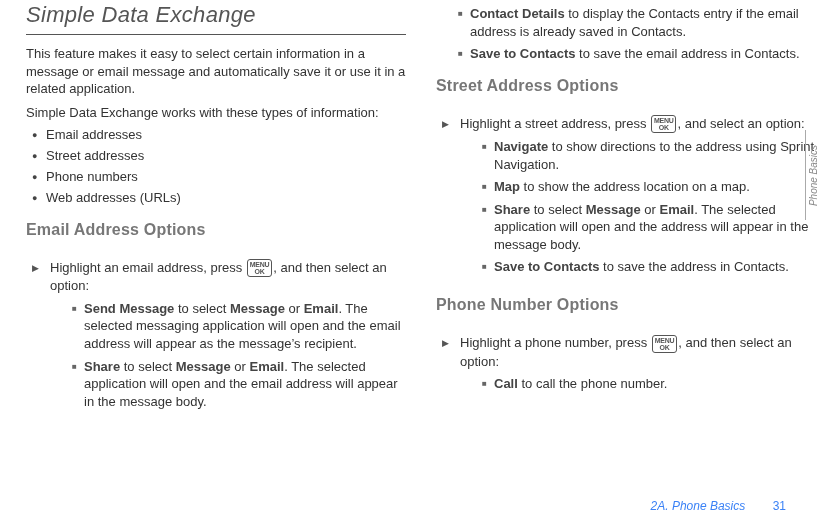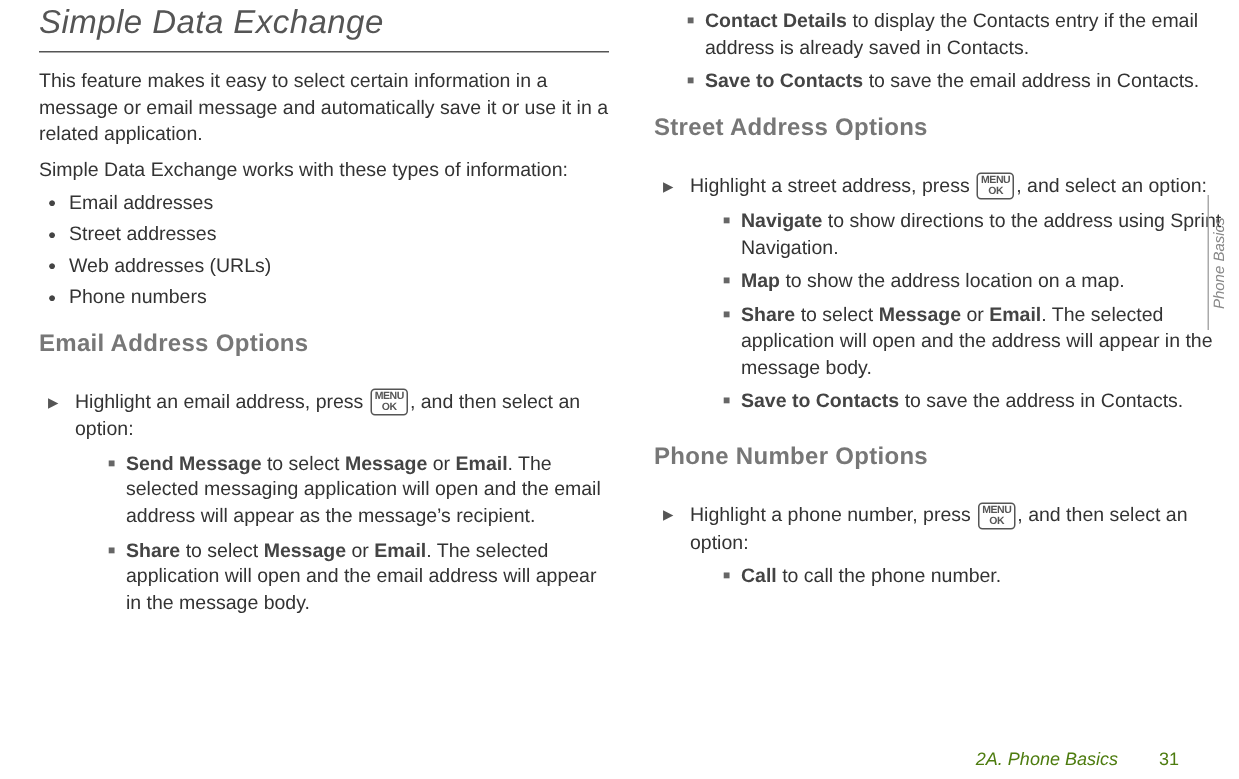--- a/index.html
+++ b/index.html
@@ -135,39 +135,39 @@
     white-space: nowrap;
     font-size: 10px;
     font-style: italic;
     color: #888;
   }
   .footer {
     position: absolute;
     bottom: 6px;
     right: 40px;
     font-size: 12px;
-    color: #4d7c0f;
+    color: #3b82f6;
     font-style: italic;
   }
   .footer .pnum { font-style: normal; font-weight: normal; margin-left: 24px; }
 </style>
 </head>
 <body>
 
 <div class="page">
   <div class="col col-left">
     <h1 class="section-title">Simple Data Exchange</h1>
     <div class="rule"></div>
     <p>This feature makes it easy to select certain information in a message or email message and automatically save it or use it in a related application.</p>
     <p>Simple Data Exchange works with these types of information:</p>
     <ul class="bullets">
       <li>Email addresses</li>
       <li>Street addresses</li>
+      <li>Phone numbers</li>
       <li>Web addresses (URLs)</li>
-      <li>Phone numbers</li>
     </ul>
 
     <h2 class="subhead">Email Address Options</h2>
     <ul class="step-list">
       <li>
         <span>Highlight an email address, press </span><span class="okbtn"><span class="row">MENU</span><span class="row">OK</span></span><span>, and then select an option:</span>
         <ul class="square">
           <li>
             <span class="bold">Send Message</span><span> to select </span><span class="bold">Message</span><span> or </span><span class="bold">Email</span><span>. The selected messaging application will open and the email address will appear as the message’s recipient.</span>
           </li>

